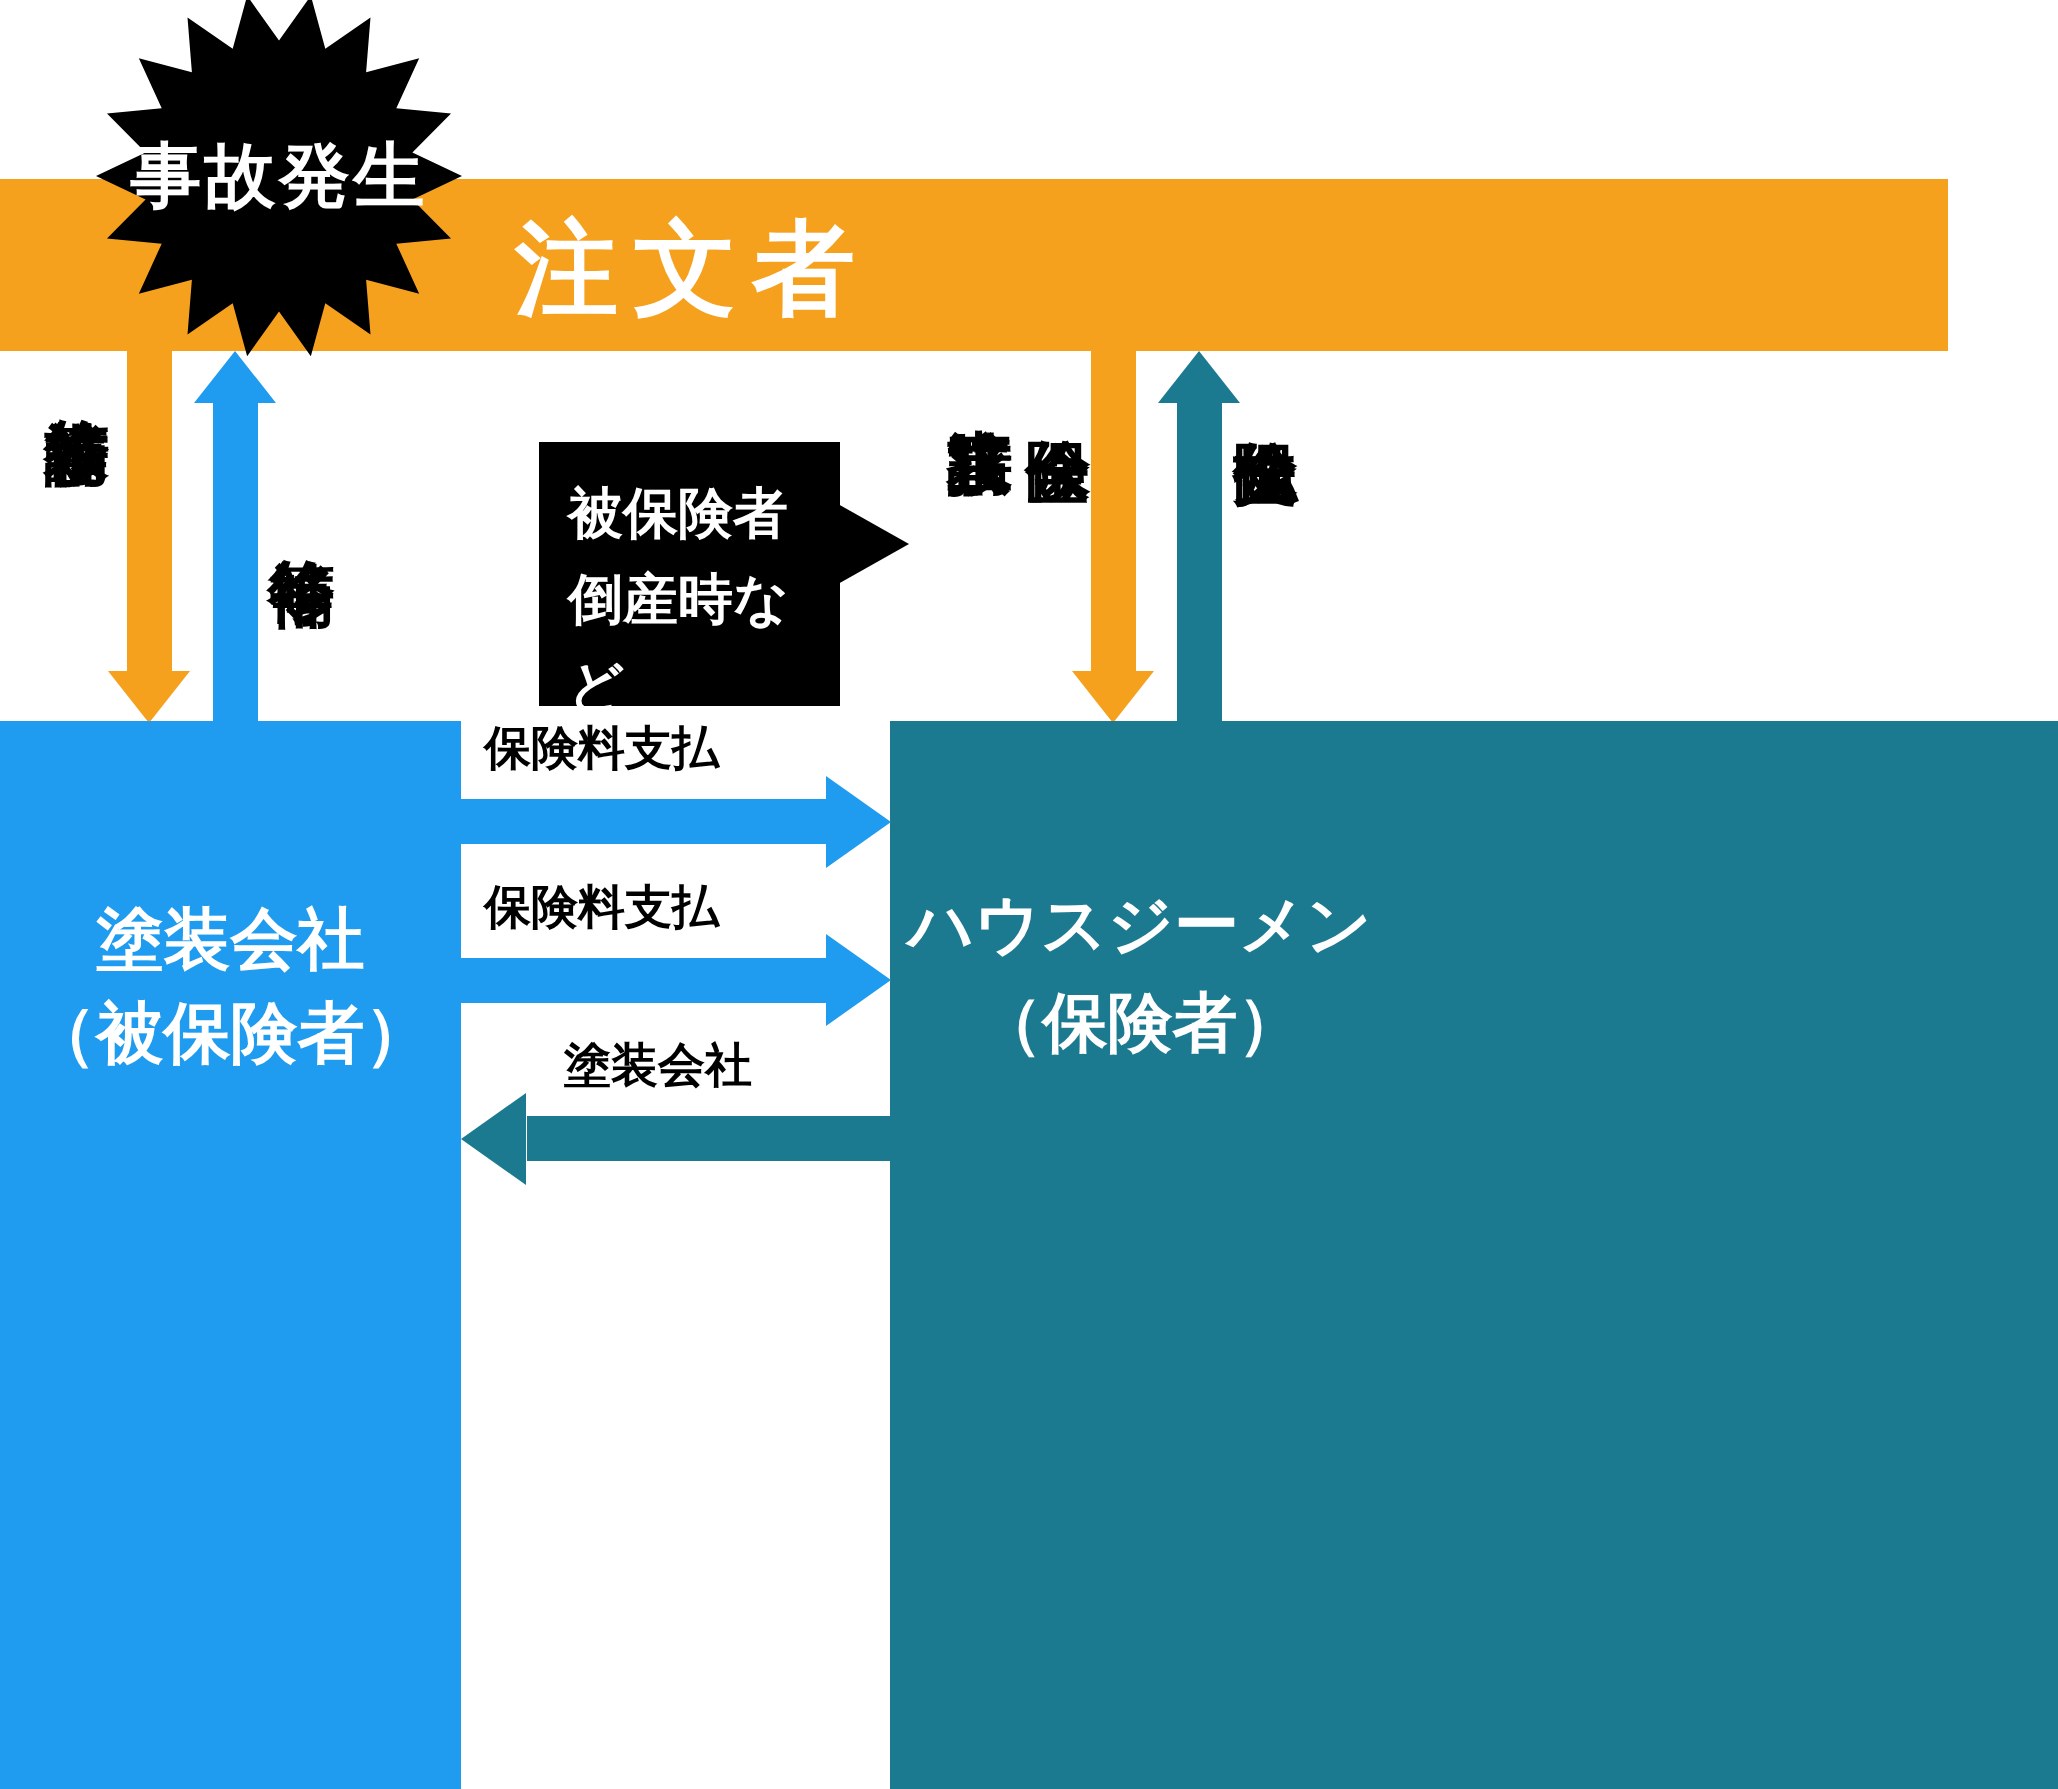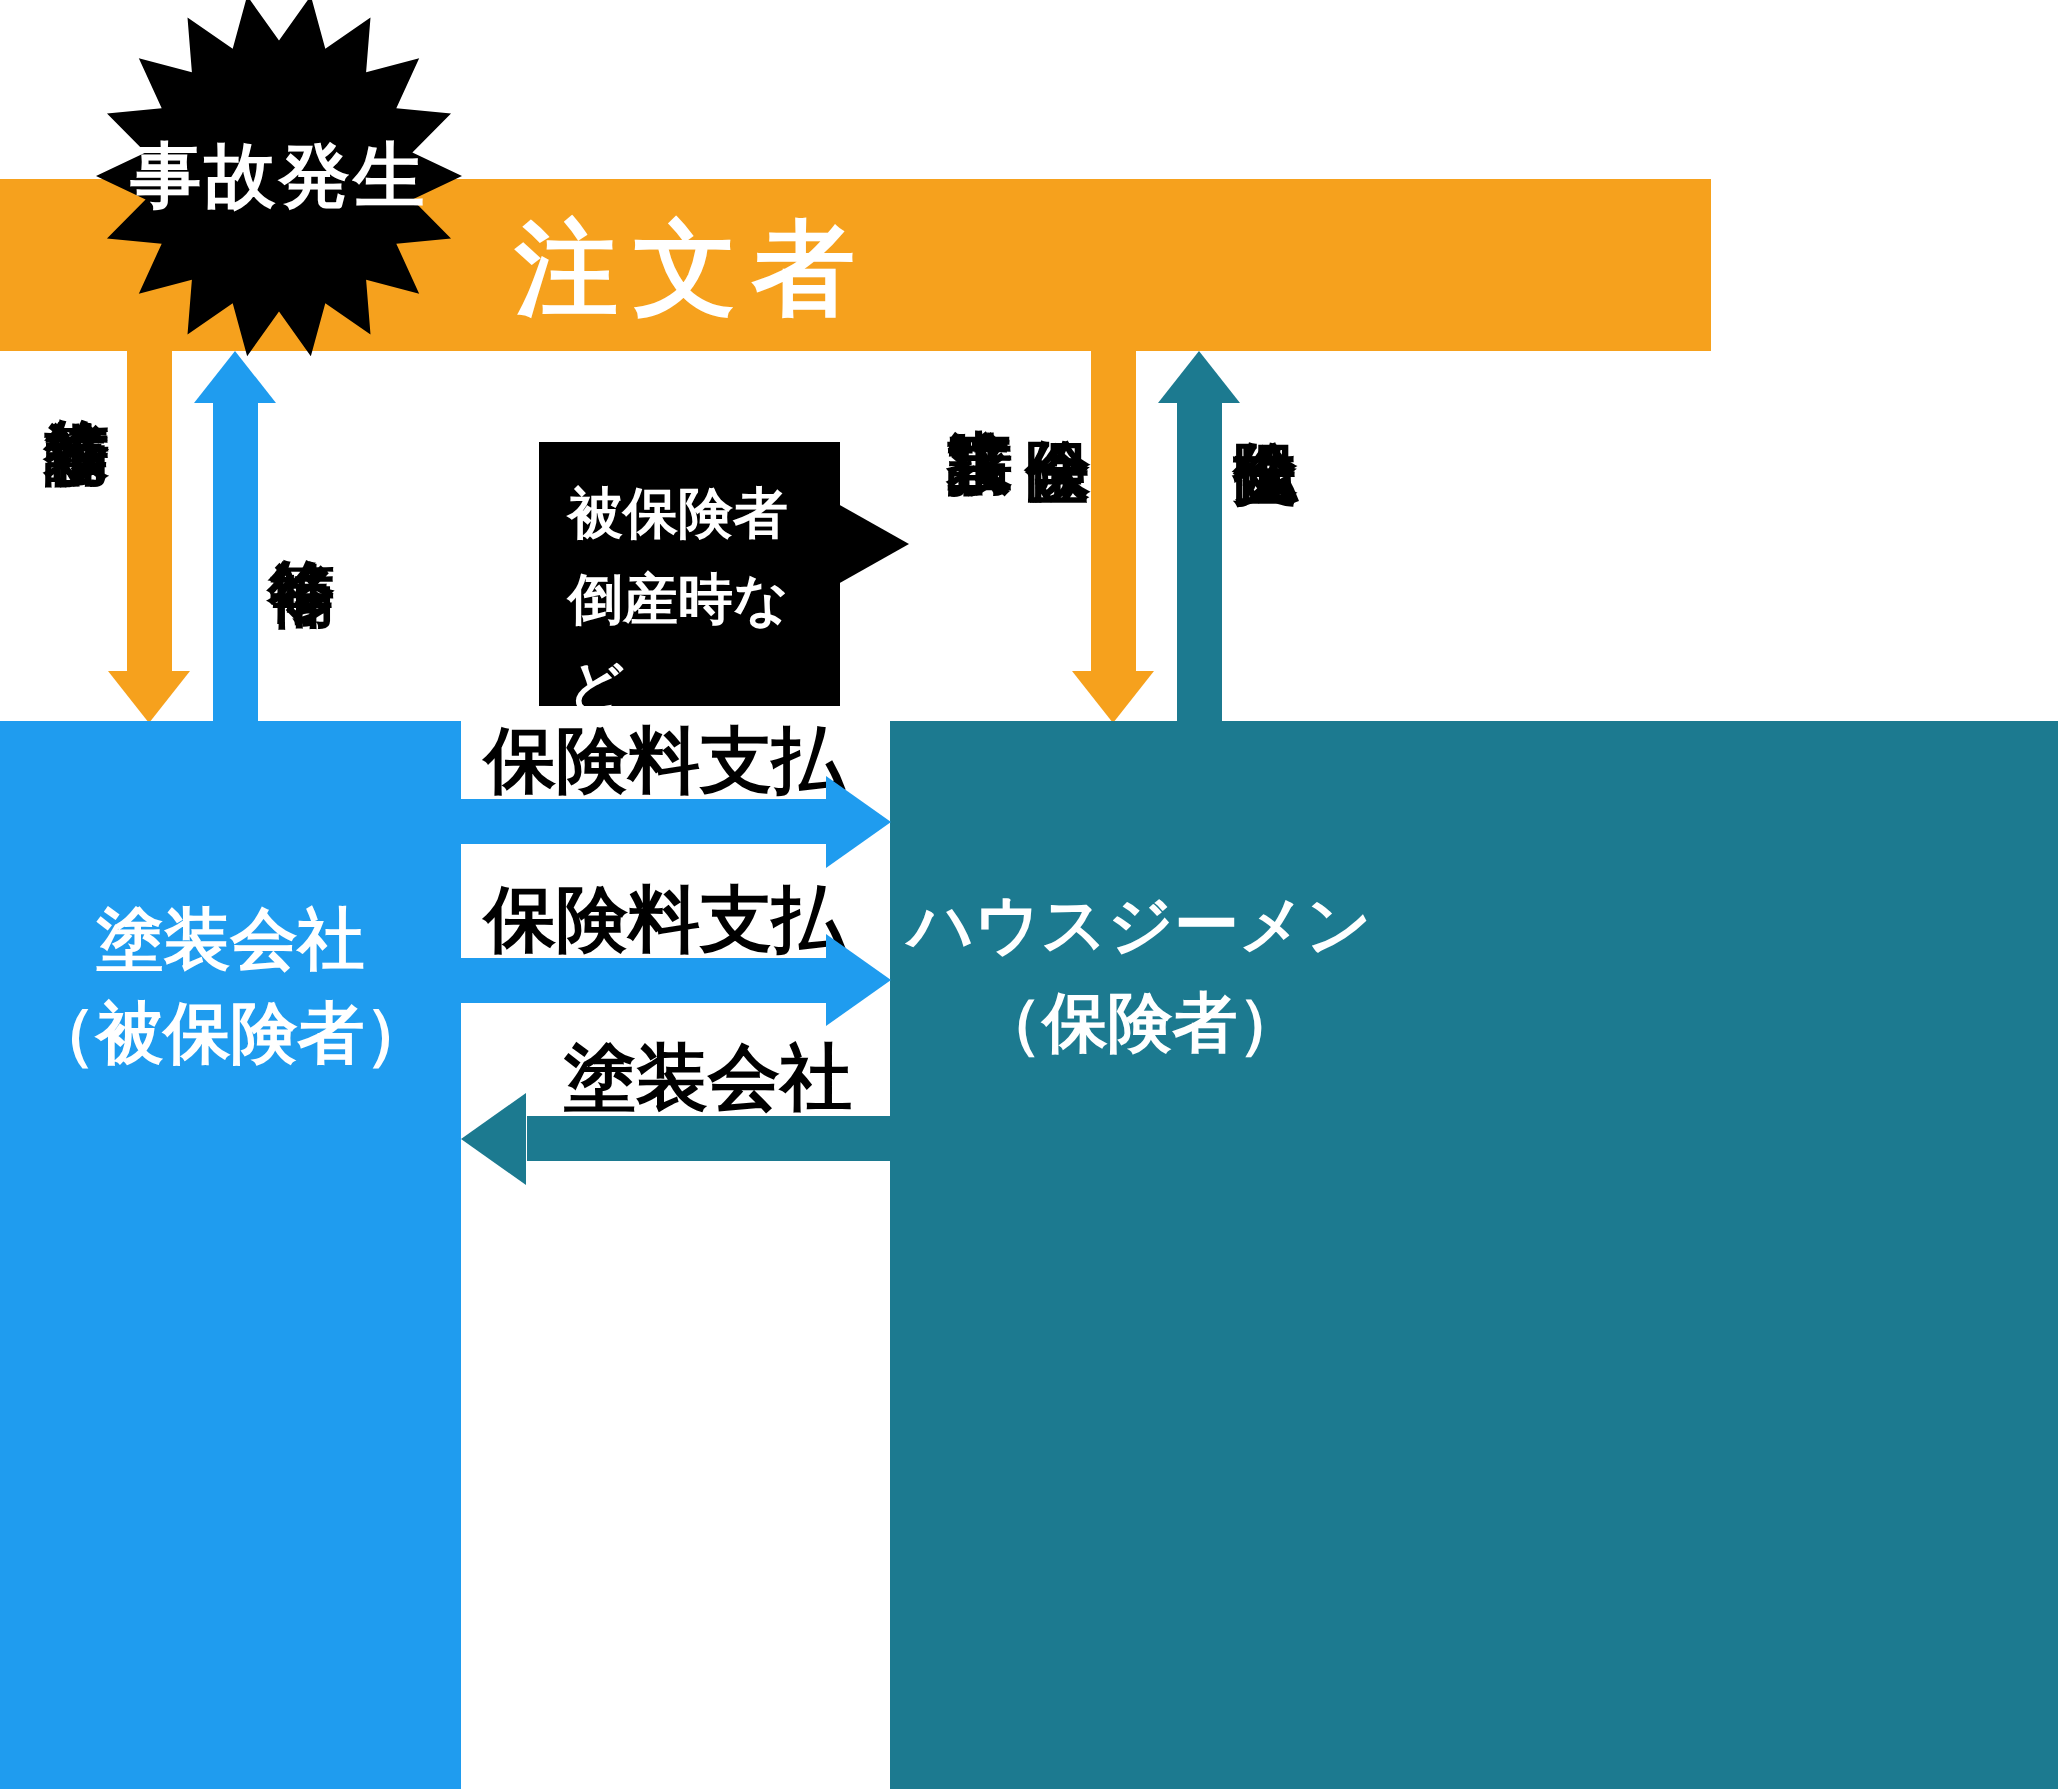--- a/index.html
+++ b/index.html
@@ -14,21 +14,21 @@
   .canvas{
     position:relative; width:2059px; height:1790px; background:#fff;
     overflow:hidden;
     font-family:"DejaVu Sans","Liberation Sans",sans-serif;
     font-weight:bold; color:#000;
   }
   .abs{ position:absolute; }
   .vtext{ writing-mode:vertical-rl; text-orientation:upright; line-height:1; }
 
   
-  .orderer-bar{ left:0; top:179px; width:1711px; height:172px; background:var(--orange); z-index:1; }
+  .orderer-bar{ left:0; top:179px; width:1948px; height:172px; background:var(--orange); z-index:1; }
   .orderer-label{ position:absolute; left:515px; top:22.4px; font-size:103px; letter-spacing:15.5px; color:#fff; }
 
   
   .starburst{ left:96px; top:-6.9px; width:366px; height:366px; z-index:4; }
   .starburst svg{ position:absolute; inset:0; width:100%; height:100%; }
   .starburst .burst-label{
     position:absolute; inset:0; display:flex; align-items:center; justify-content:center;
     color:#fff; font-size:71px; letter-spacing:3.4px;
   }
 
@@ -47,21 +47,21 @@
   .blue-bg{ background:var(--blue); }
   .teal-bg{ background:var(--teal); }
 
   .head-down-orange{ border-left:41px solid transparent; border-right:41px solid transparent; border-top:52px solid var(--orange); }
   .head-up-blue{ border-left:41px solid transparent; border-right:41px solid transparent; border-bottom:52px solid var(--blue); }
   .head-up-teal{ border-left:41px solid transparent; border-right:41px solid transparent; border-bottom:52px solid var(--teal); }
   .head-right-blue{ border-top:46px solid transparent; border-bottom:46px solid transparent; border-left:65px solid var(--blue); }
   .head-left-teal{ border-top:46px solid transparent; border-bottom:46px solid transparent; border-right:65px solid var(--teal); }
 
   .arrow-label-v{ position:absolute; font-size:65px; z-index:2; }
-  .arrow-label-h{ position:absolute; font-size:72px; line-height:1; z-index:2; }
+  .arrow-label-h{ position:absolute; font-size:47px; line-height:1; z-index:2; }
 
   
   .callout{ left:539px; top:442px; width:301px; height:264px; background:var(--black); z-index:3; }
   .callout .callout-text{ position:absolute; left:29px; top:27.5px; color:#fff; font-size:55px; line-height:1.58; }
   .callout-pointer{ left:838px; top:504px; border-top:40px solid transparent; border-bottom:40px solid transparent; border-left:71px solid var(--black); z-index:3; width:0; height:0; }
 </style>
 </head>
 <body>
 
 <div class="canvas">

